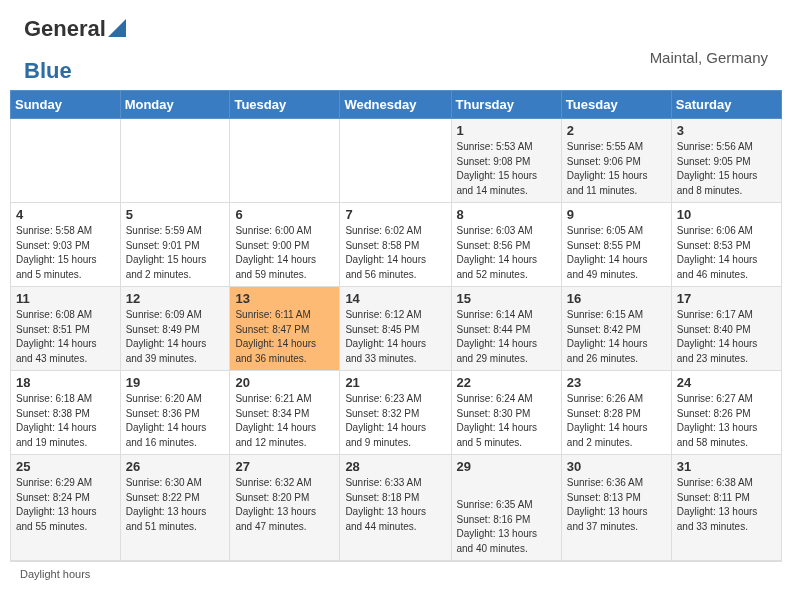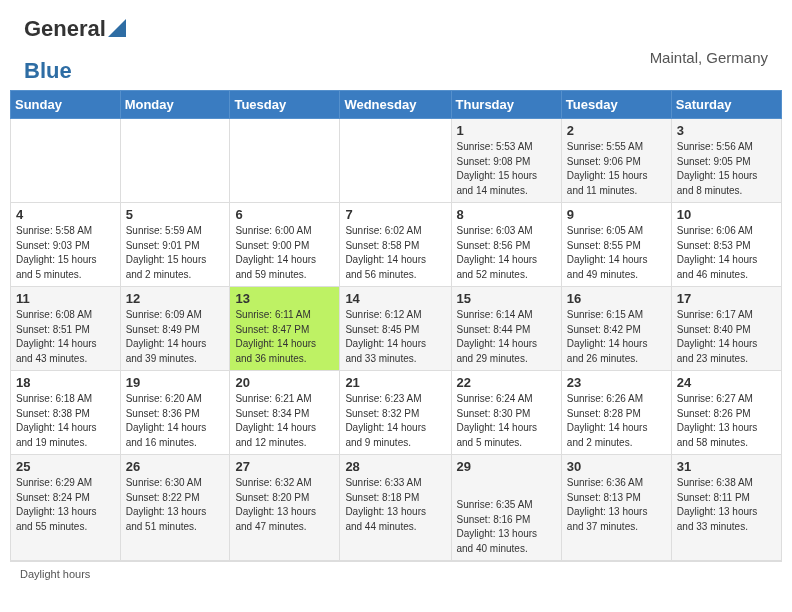--- a/index.html
+++ b/index.html
@@ -208,21 +208,21 @@
 Daylight: 14 hours
 and 43 minutes.</div>
         </td>
         <td style="background: rgb(245, 245, 245); margin-top: 24px;">
           <span class="day-num">12</span>
           <div class="day-info" style="white-space: pre-line;">Sunrise: 6:09 AM
 Sunset: 8:49 PM
 Daylight: 14 hours
 and 39 minutes.</div>
         </td>
-        <td style="background: #bef264;">
+        <td style="background: #fdba74;">
           <span class="day-num">13</span>
           <div class="day-info" style="white-space: pre-line;">Sunrise: 6:11 AM
 Sunset: 8:47 PM
 Daylight: 14 hours
 and 36 minutes.</div>
         </td>
         <td style="background: rgb(245, 245, 245);">
           <span class="day-num">14</span>
           <div class="day-info" style="white-space: pre-line;">Sunrise: 6:12 AM
 Sunset: 8:45 PM

